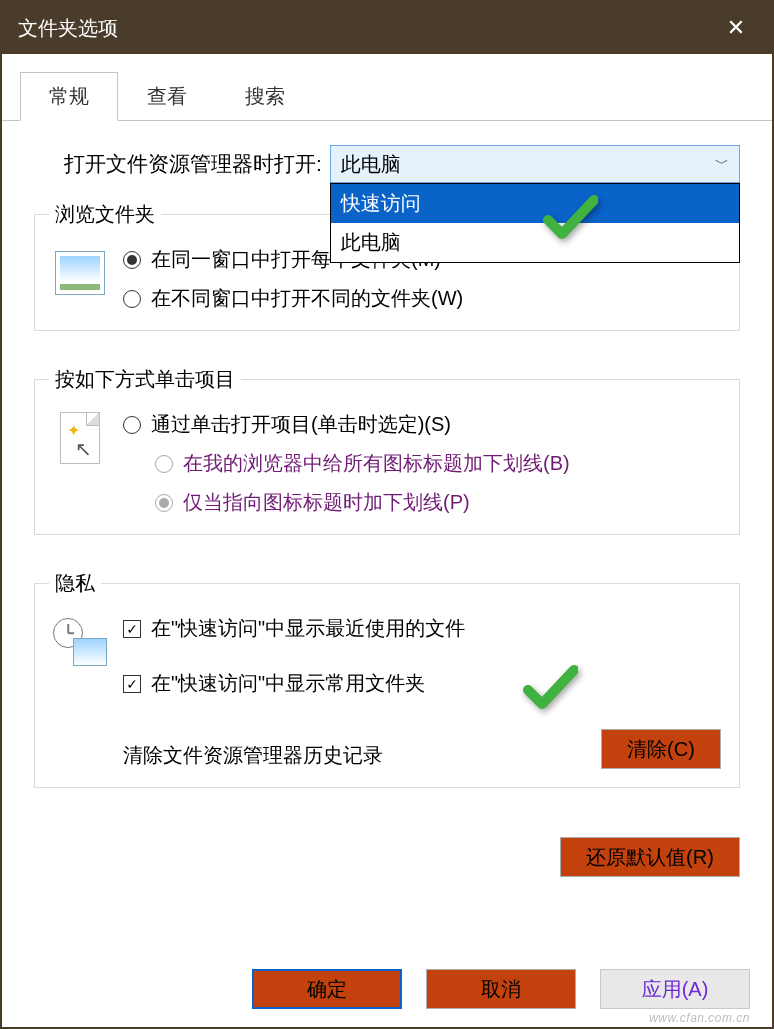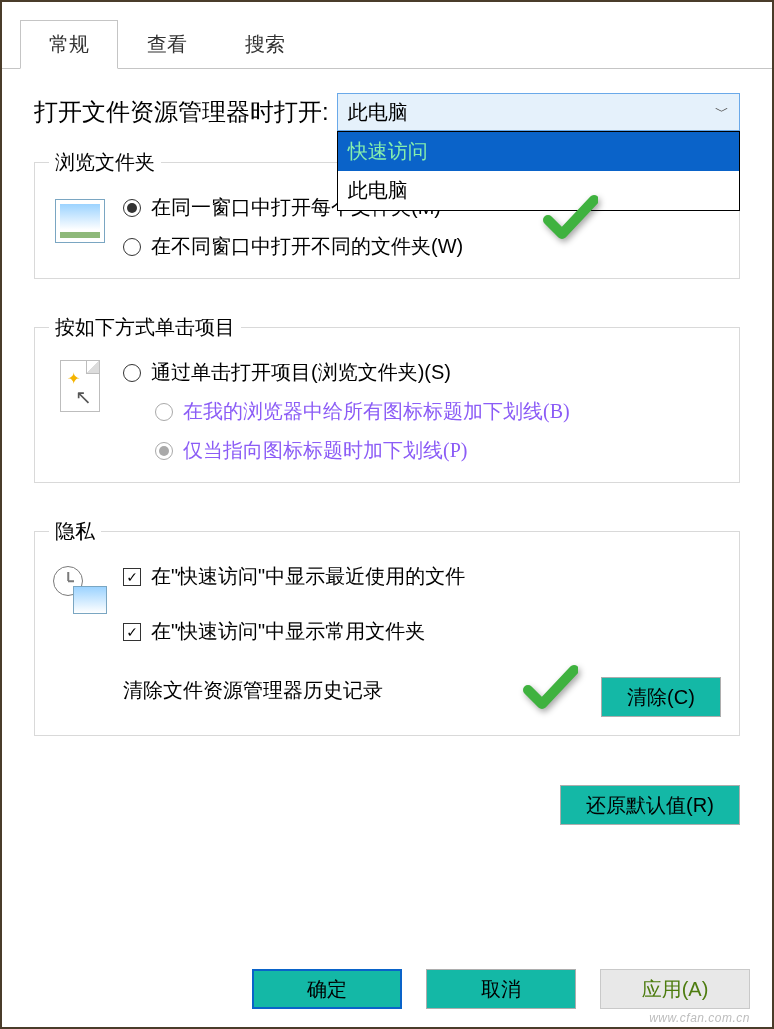--- a/index.html
+++ b/index.html
@@ -8,45 +8,45 @@
   .titlebar { height: 52px; background: #4a3c2a; color: #fff; display: flex; align-items: center; padding: 0 16px; font-size: 20px; }
   .titlebar .title { flex: 1; }
   .titlebar .close { width: 40px; text-align: center; font-size: 22px; cursor: pointer; }
   .tabs { display: flex; padding: 18px 16px 0 18px; border-bottom: none; position: relative; }
   .tab { padding: 10px 28px 10px 28px; font-size: 20px; color: #333; cursor: pointer; background: #fff; border: 1px solid transparent; }
   .tab.active { border: 1px solid #c5c5c5; border-bottom: 1px solid #fff; z-index: 2; position: relative; }
   .tab:not(.active) { border-bottom: 1px solid #c5c5c5; }
   .tab-underline { position: absolute; left: 0; right: 0; bottom: 0; height: 1px; background: #c5c5c5; z-index: 1; }
   .content { padding: 24px 32px 10px 32px; position: relative; }
   .row-open { display: flex; align-items: center; gap: 8px; margin-bottom: 18px; position: relative; }
-  .row-open label { font-size: 24px; }
+  .row-open label { font-size: 21px; margin-left: 30px; }
   .combo { flex: 1; position: relative; }
   .combo-head { height: 38px; border: 1px solid #6aa9e9; background: #e5f1fb; display: flex; align-items: center; padding: 0 10px; font-size: 20px; cursor: pointer; justify-content: space-between; }
   .combo-head .chev { font-size: 14px; color: #555; }
   .combo-list { position: absolute; left: 0; right: 0; top: 38px; border: 1px solid #000; background: #fff; z-index: 20; }
   .combo-item { padding: 6px 10px; font-size: 20px; cursor: pointer; }
-  .combo-item.sel { background: #0a63c9; color: #86efac; }
+  .combo-item.sel { background: #0a63c9; color: #ffffff; }
   fieldset.group { border: 1px solid #d9d9d9; margin: 0 0 35px 0; padding: 18px 18px 18px 18px; position: relative; }
   fieldset.group legend { font-size: 20px; padding: 0 6px; margin-left: -4px; }
   .hstack { display: flex; gap: 16px; align-items: flex-start; }
   .icon-box { width: 54px; height: 54px; flex: 0 0 54px; display:flex; align-items:center; justify-content:center; }
   .opts { flex: 1; display: flex; flex-direction: column; gap: 12px; }
   .radio-row, .check-row { display: flex; align-items: center; gap: 10px; font-size: 20px; }
   .radio-dot { width: 18px; height: 18px; border: 1.5px solid #333; border-radius: 50%; display:flex; align-items:center; justify-content:center; flex:0 0 18px; }
   .radio-dot.on::after { content:""; width:10px; height:10px; background:#333; border-radius:50%; }
   .radio-dot.disabled { border-color: #a9a9a9; }
   .radio-dot.disabled.on::after { background:#a9a9a9; }
-  .radio-row.disabled, .radio-row.disabled .lbl { color: #8b5cf6; font-family: Liberation Serif, serif; }
+  .radio-row.disabled, .radio-row.disabled .lbl { color: #701a75; }
   .check-box { width: 18px; height: 18px; border: 1.5px solid #333; display:flex; align-items:center; justify-content:center; flex:0 0 18px; font-size:14px; line-height:1; }
   .check-box.on::after { content:"✓"; }
   .sub-indent { margin-left: 32px; }
-  .btn { min-width: 120px; height: 40px; background: #14b8a6; border: 1px solid #adadad; font-size: 20px; display:inline-flex; align-items:center; justify-content:center; cursor:pointer; }
+  .btn { min-width: 120px; height: 40px; background: #c2410c; border: 1px solid #adadad; font-size: 20px; display:inline-flex; align-items:center; justify-content:center; cursor:pointer; }
   .btn.default { border: 2px solid #0a63c9; font-family: Liberation Mono, monospace; }
-  .btn.disabled { color: #4d7c0f; border-color: #c9c9c9; background: #e8e8e8; cursor: default; }
-  .clear-row { display:flex; align-items:flex-start; justify-content:space-between; margin-top: 20px; }
+  .btn.disabled { color: #6d28d9; border-color: #c9c9c9; background: #e8e8e8; cursor: default; }
+  .clear-row { display:flex; align-items:flex-end; justify-content:space-between; margin-top: 20px; }
   .restore-row { display:flex; justify-content:flex-end; margin: 4px 32px 0 0; }
   .footer { position:absolute; left:0; right:0; bottom:0; padding: 16px 22px 18px 22px; display:flex; justify-content:flex-end; gap: 24px; }
   .watermark { position:absolute; right:22px; bottom:2px; font-size:12px; color:#bdbdbd; font-style:italic; letter-spacing:.5px; }
   .checkmark { position:absolute; width:56px; height:50px; z-index:30; pointer-events:none; }
   .checkmark svg { filter: drop-shadow(2px 3px 3px rgba(0,0,0,.35)); }
   .icon-photo { width:50px; height:44px; border:1px solid #7aa6c2; background:#fff; position:relative; }
   .icon-photo::before { content:""; position:absolute; left:4px; top:4px; right:4px; bottom:12px; background:linear-gradient(#9cd3ff,#fff); }
   .icon-photo::after { content:""; position:absolute; left:4px; right:4px; bottom:4px; height:6px; background:#8fb97a; }
   .icon-file { width:40px; height:52px; border:1px solid #bdbdbd; background:#fff; position:relative; }
   .icon-file::before { content:""; position:absolute; right:0; top:0; width:12px; height:12px; background:linear-gradient(135deg,#fff 49%, #dcdcdc 50%); border-left:1px solid #bdbdbd; border-bottom:1px solid #bdbdbd; }
@@ -56,20 +56,24 @@
   .icon-priv .clock { position:absolute; left:0; top:0; width:30px; height:30px; border:1.5px solid #7a7a7a; border-radius:50%; background:#fff; }
   .icon-priv .clock::before { content:""; position:absolute; left:50%; top:50%; width:1.5px; height:9px; background:#7a7a7a; transform-origin:bottom; transform:translate(-50%,-100%) rotate(0deg);}
   .icon-priv .clock::after { content:""; position:absolute; left:50%; top:50%; width:1.5px; height:6px; background:#7a7a7a; transform-origin:bottom; transform:translate(-50%,-100%) rotate(90deg);}
   .icon-priv .photo { position:absolute; right:0; bottom:0; width:34px; height:28px; border:1px solid #7aa6c2; background:linear-gradient(#9cd3ff,#fff); }
 </style>
 </head>
 <body>
 
 <div class="window">
 
+  <div class="titlebar">
+    <span class="title">文件夹选项</span>
+    <span class="close">✕</span>
+  </div>
 
   <div class="tabs">
     <div class="tab active">常规</div>
     <div class="tab">查看</div>
     <div class="tab">搜索</div>
     <div class="tab-underline"></div>
   </div>
 
   <div class="content">
 
@@ -111,21 +115,21 @@
       <div class="hstack">
         <div class="icon-box">
           <div class="icon-file">
               <span class="spark">✦</span>
               <span class="cur">↖</span>
             </div>
         </div>
         <div class="opts">
           <div class="radio-row">
             <span class="radio-dot"></span>
-            <span class="lbl">通过单击打开项目(浏览文件夹)(S)</span>
+            <span class="lbl">通过单击打开项目(单击时选定)(S)</span>
           </div>
           <div class="radio-row disabled sub-indent">
             <span class="radio-dot disabled"></span>
             <span class="lbl">在我的浏览器中给所有图标标题加下划线(B)</span>
           </div>
           <div class="radio-row disabled sub-indent">
             <span class="radio-dot disabled on"></span>
             <span class="lbl">仅当指向图标标题时加下划线(P)</span>
           </div>
         </div>

